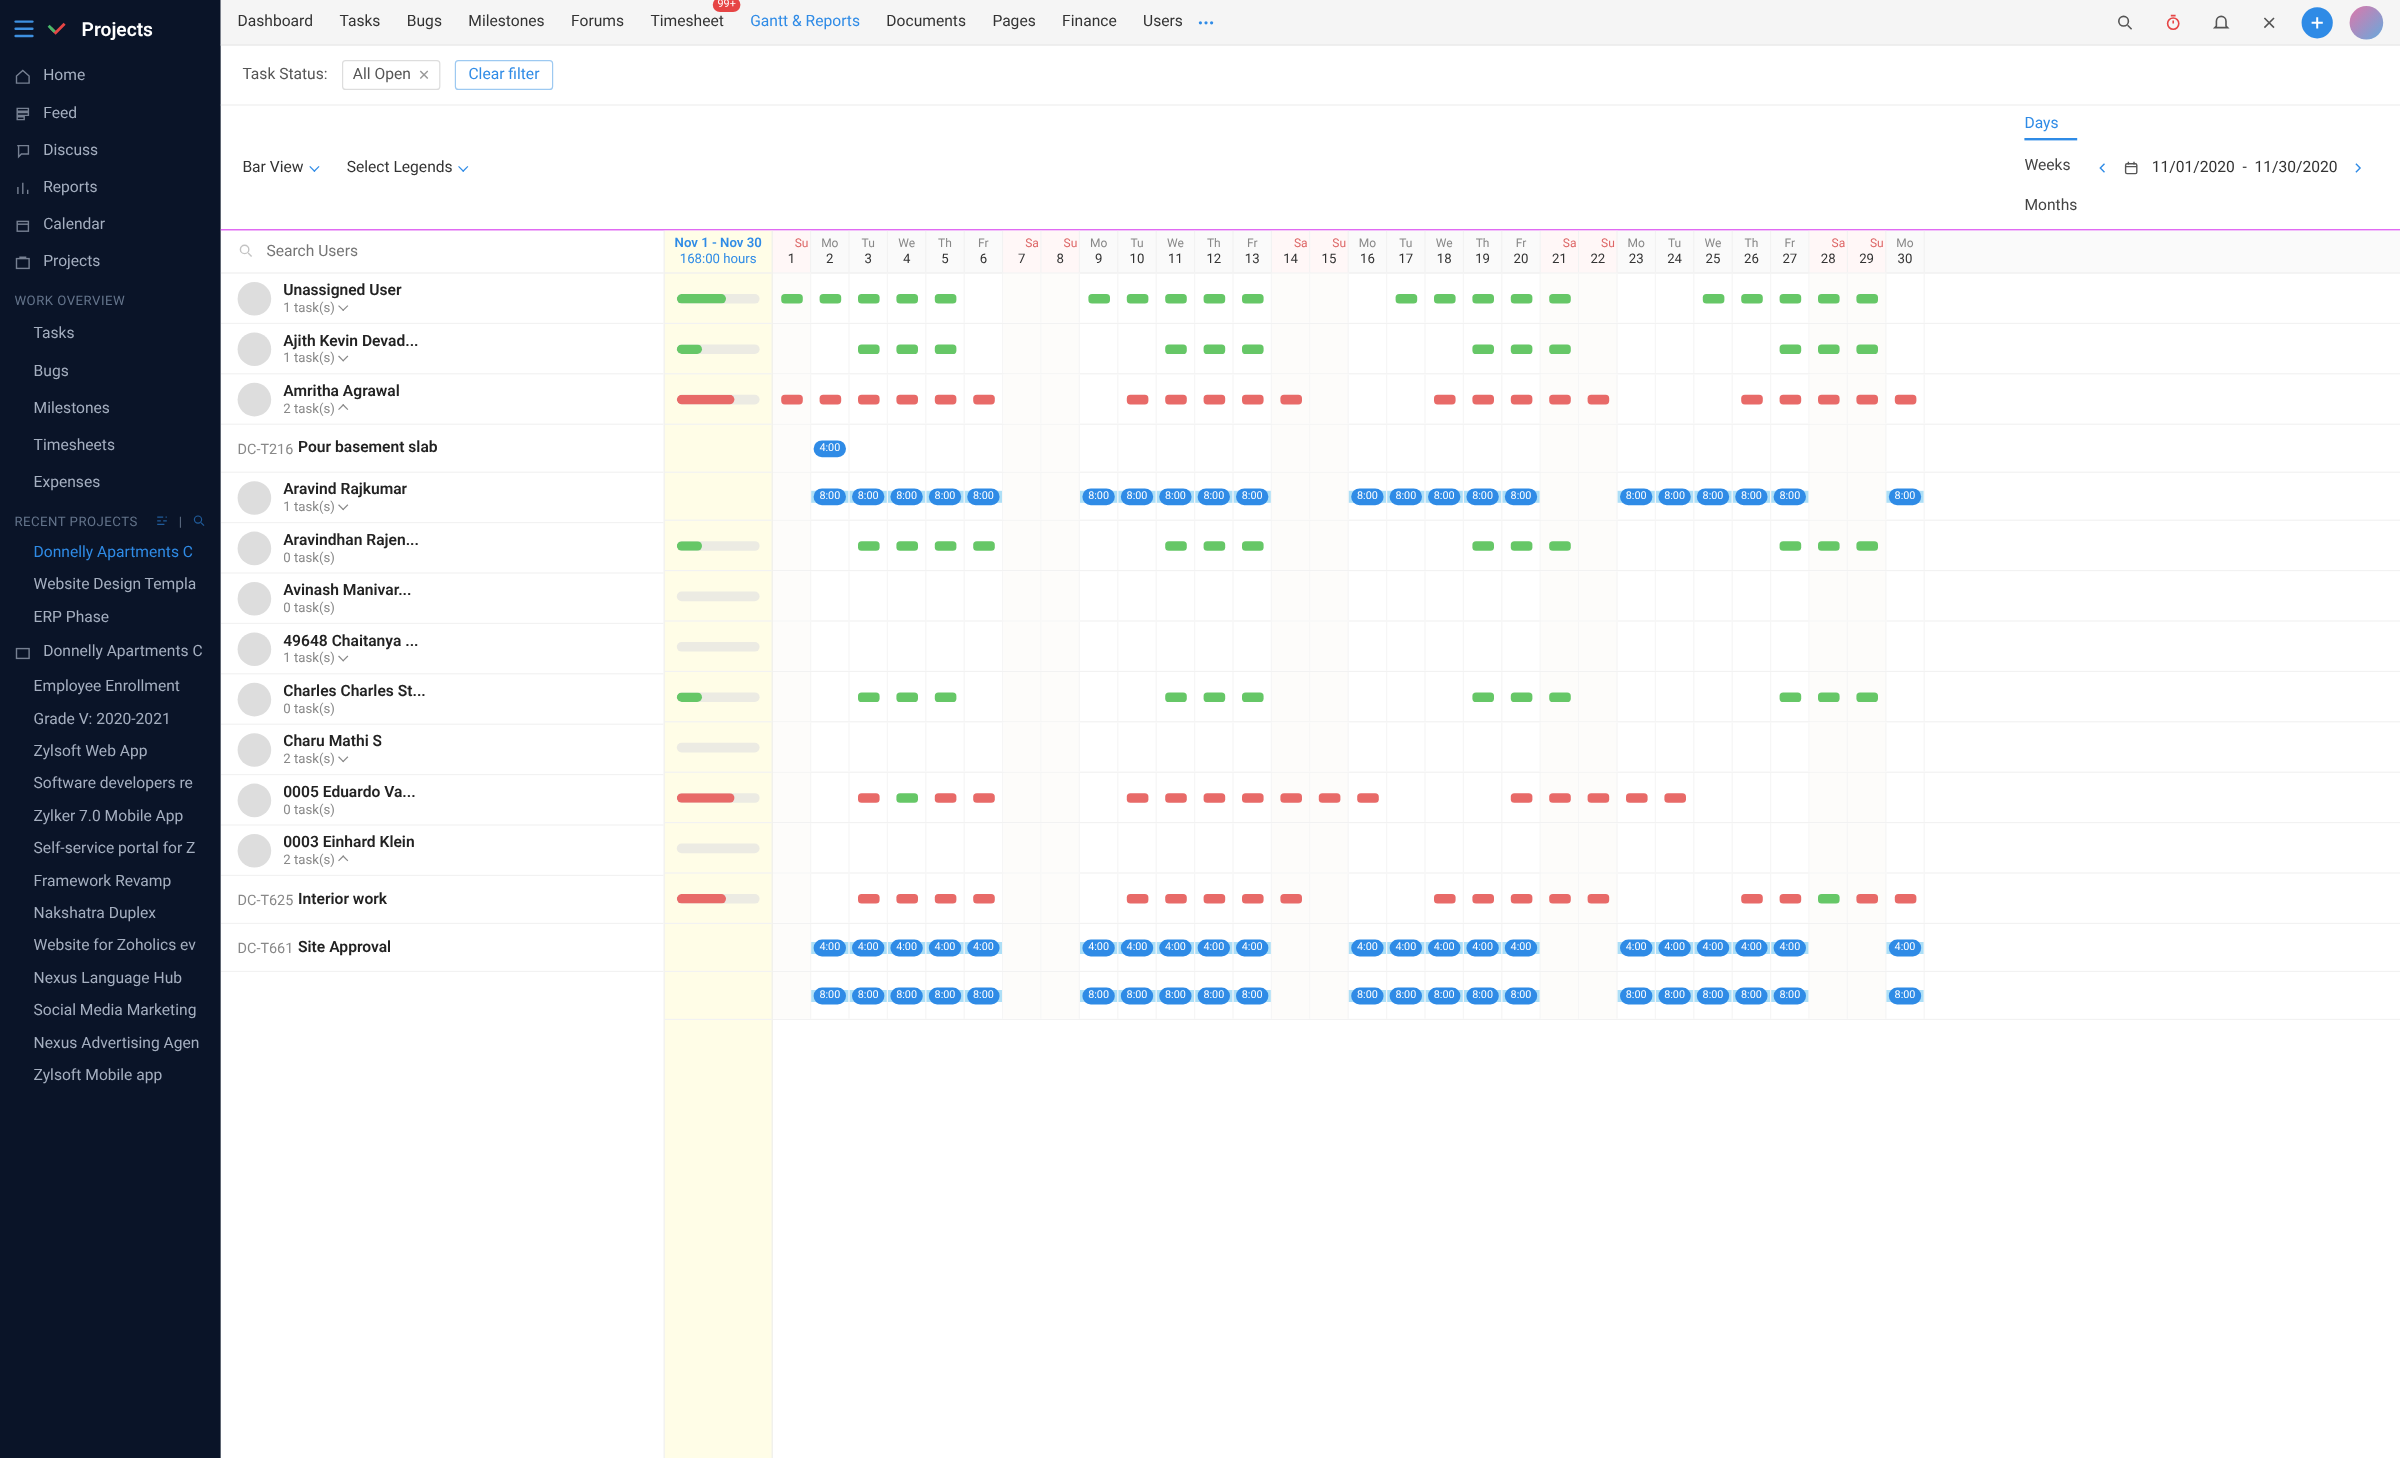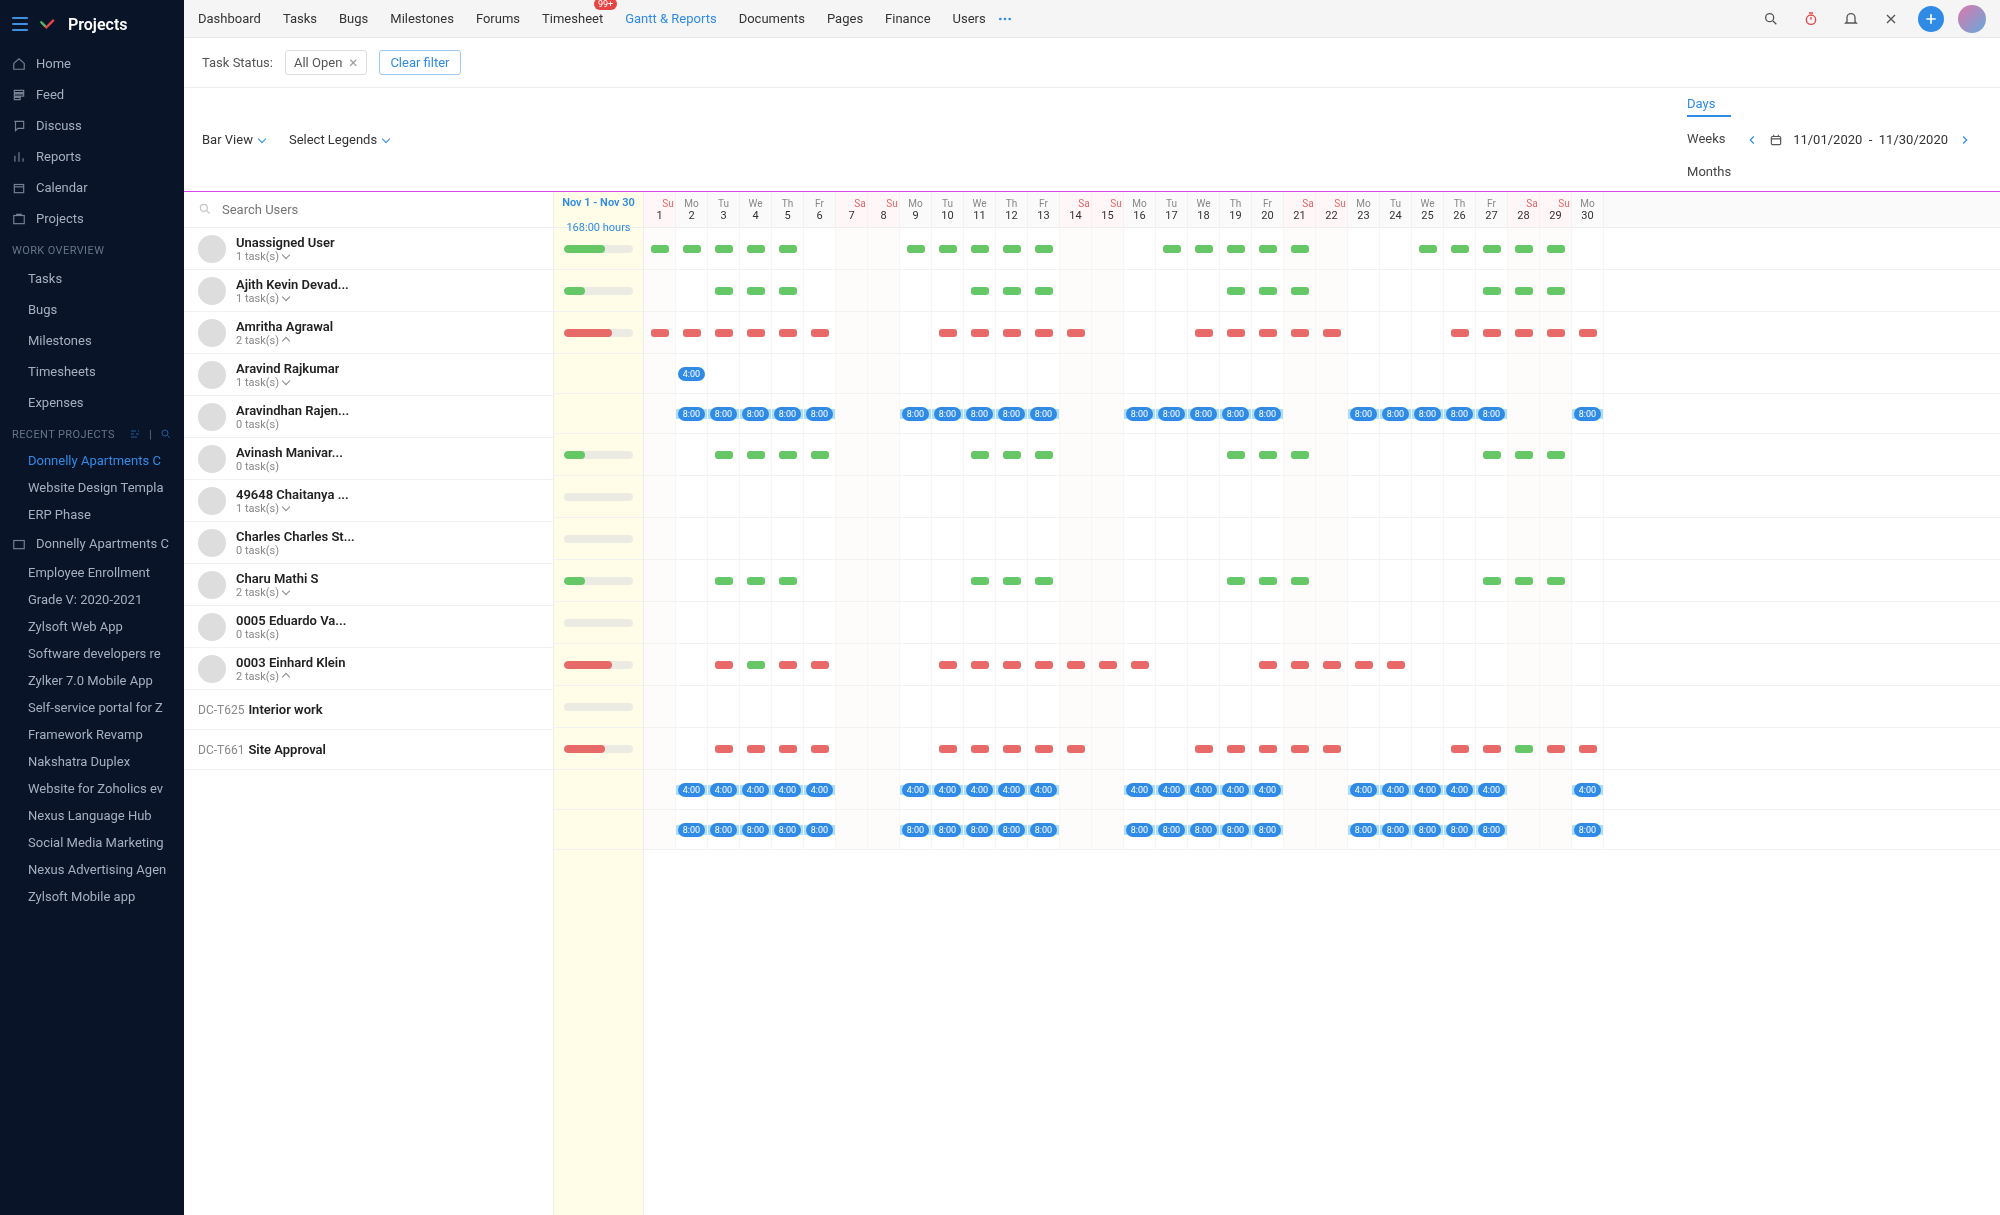--- a/index.html
+++ b/index.html
@@ -71,21 +71,21 @@
 .res-info { display: flex; flex-direction: column; overflow: hidden; }
 .res-name { font-size: 13px; font-weight: 600; color: #222; white-space: nowrap; overflow: hidden; text-overflow: ellipsis; }
 .res-sub { font-size: 11px; color: #888; display: flex; align-items: center; gap: 4px; }
 .task-code { font-size: 12px; color: #888; }
 .task-label { font-size: 13px; font-weight: 600; color: #222; }
 
 
 .summary-col { width: 90px; border-right: 1px solid #eee; background: #fffde7; display: flex; flex-direction: column; }
 .summary-header { height: 36px; padding: 4px 6px; text-align: center; border-bottom: 1px solid #eee; }
 .summary-header .range { font-size: 11px; color: #2f8be6; font-weight: 600; }
-.summary-header .hours { font-size: 11px; color: #2f8be6; margin-top: 12px; }
+.summary-header .hours { font-size: 11px; color: #2f8be6; }
 .summary-cell { height: 42px; border-bottom: 1px solid #f2f2f2; display: flex; align-items: center; justify-content: center; padding: 0 10px; }
 .summary-cell.task-row { height: 40px; }
 .sum-bar { width: 100%; height: 8px; background: #ecebe3; border-radius: 4px; position: relative; overflow: hidden; }
 .sum-fill { position: absolute; left: 0; top: 0; bottom: 0; border-radius: 4px; }
 
 
 .timeline { flex: 1; overflow-x: auto; }
 .tl-header { display: flex; height: 36px; border-bottom: 1px solid #eee; background: #fafafa; }
 .tl-col { width: 32px; flex-shrink: 0; border-right: 1px solid #f2f2f2; display: flex; flex-direction: column; align-items: center; justify-content: center; font-size: 10px; }
 .tl-col.weekend { background: #fff7f7; }
@@ -358,20 +358,21 @@
             <div class="res-row">
               <div class="res-avatar"></div>
       <div class="res-info">
         <span class="res-name">Amritha Agrawal</span>
         <span class="res-sub">
                   <span>2 task(s)</span>
                   <span class="chev up"></span>
                 </span>
       </div>
             </div>
+            <div class="res-row task-row"><span class="task-code">DC-T216</span>&nbsp;<span class="task-label">Pour basement slab</span></div>
             <div class="res-row">
               <div class="res-avatar"></div>
       <div class="res-info">
         <span class="res-name">Aravind Rajkumar</span>
         <span class="res-sub">
                   <span>1 task(s)</span>
                   <span class="chev "></span>
                 </span>
       </div>
             </div>

